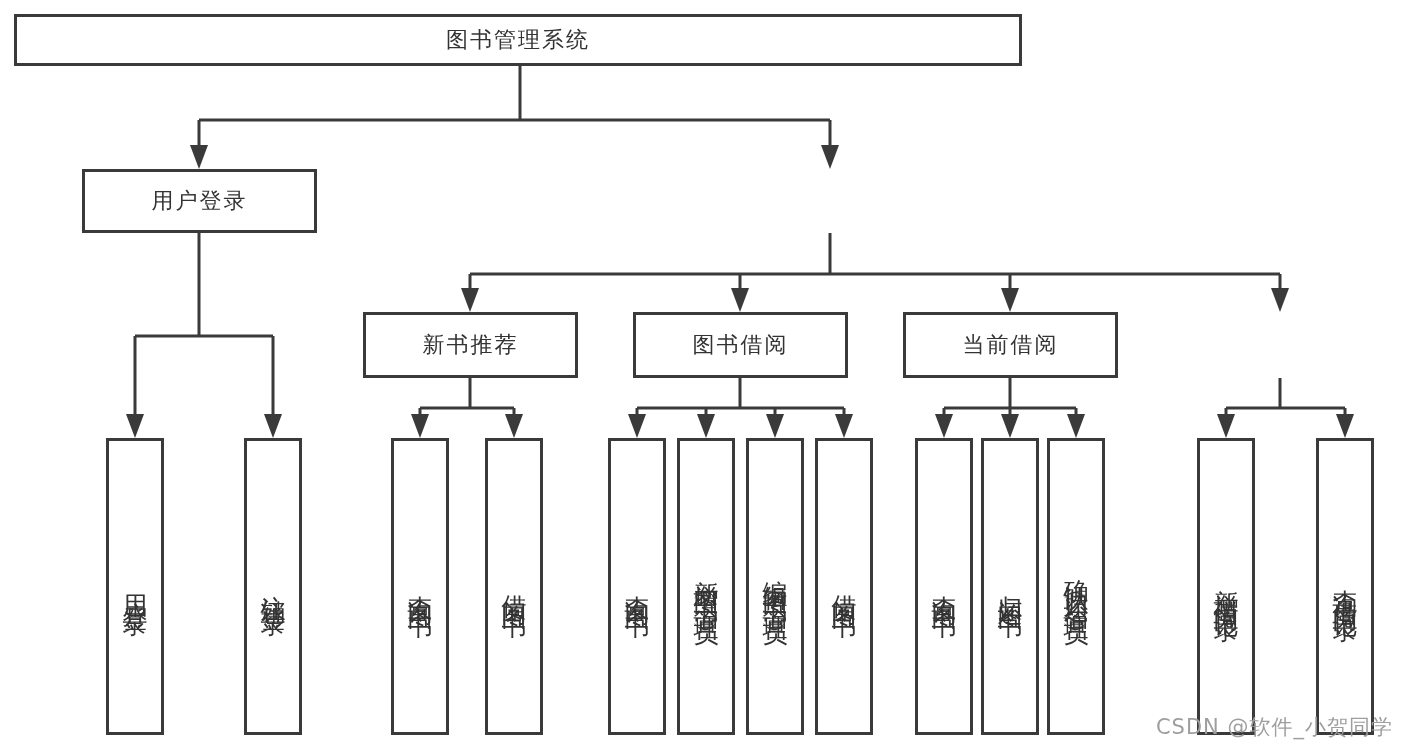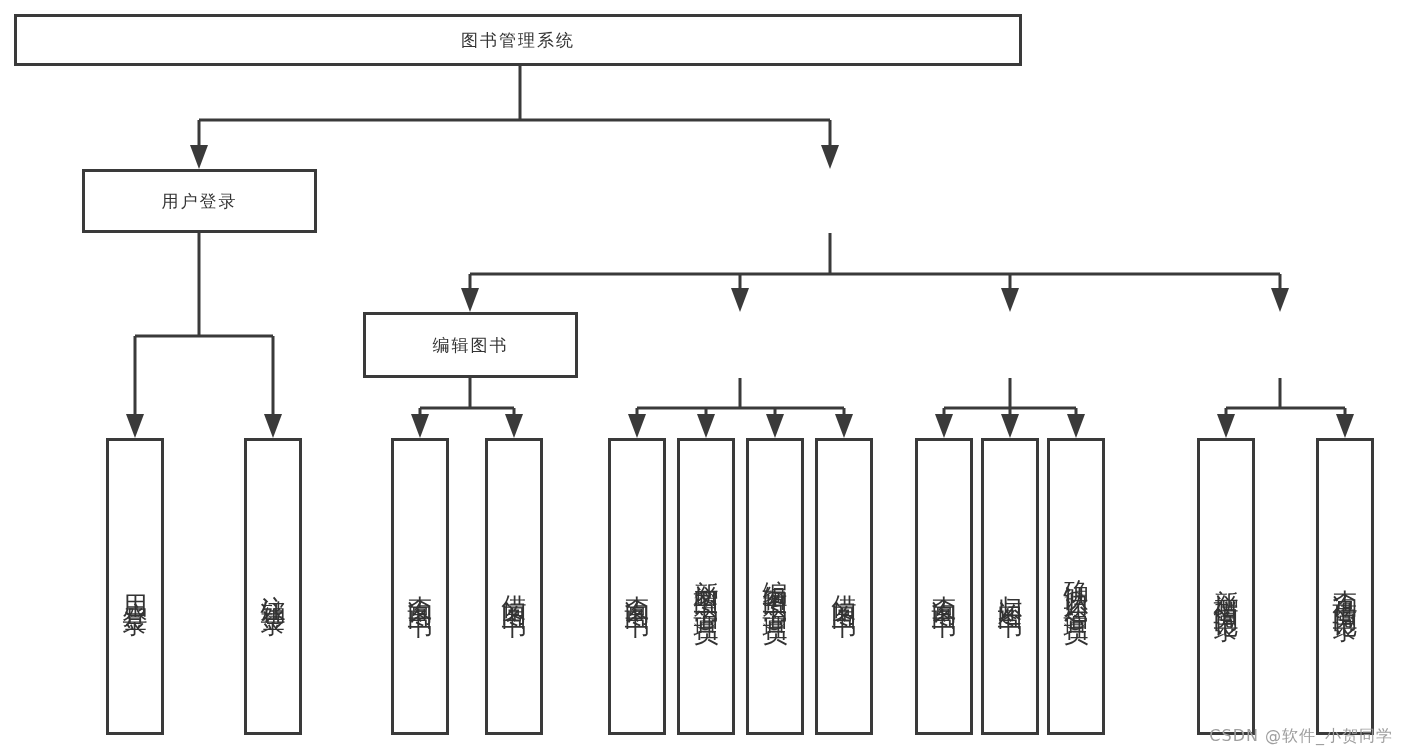--- a/index.html
+++ b/index.html
@@ -8,28 +8,28 @@
     font-family:"DejaVu Sans",sans-serif;overflow:hidden;color:var(--text,#333);
   }
   svg.connectors{position:absolute;left:0;top:0;z-index:1;}
   svg.connectors path{stroke:var(--line,#3a3a3a);stroke-width:3;fill:none;}
   svg.connectors polygon{fill:var(--line,#3a3a3a);stroke:none;}
   .box{
     position:absolute;box-sizing:border-box;z-index:2;
     border:3px solid var(--line,#3a3a3a);background:#fff;
     display:flex;align-items:center;justify-content:center;
   }
-  .h-label{font-size:17px;letter-spacing:2px;white-space:nowrap;}
+  .h-label{font-size:22px;letter-spacing:2px;white-space:nowrap;}
   .leaf .v-label{
     writing-mode:vertical-rl;text-orientation:mixed;
     font-size:25px;line-height:1;letter-spacing:6px;white-space:nowrap;
   }
   .watermark{
-    position:absolute;right:12px;bottom:0;z-index:3;
-    color:var(--watermark,#9e9e9e);font-size:16px;letter-spacing:1px;white-space:nowrap;
+    position:absolute;right:12px;bottom:6px;z-index:3;
+    color:var(--watermark,#9e9e9e);font-size:21px;letter-spacing:1px;white-space:nowrap;
   }
 </style>
 </head>
 <body>
 
 <div class="canvas">
 
   <svg class="connectors" width="1405" height="747" viewBox="0 0 1405 747">
     <g>
       <path d="M520 66 V120 M199 120 H830 M199 120 V147 M830 120 V147"></path>
@@ -75,21 +75,27 @@
 
   <div class="box" style="left:14px;top:14px;width:1008px;height:52px">
     <span class="h-label">图书管理系统</span>
   </div>
 
   <div class="box" style="left:82px;top:169px;width:235px;height:64px">
     <span class="h-label">用户登录</span>
   </div>
 
   <div class="box" style="left:363px;top:312px;width:215px;height:66px">
-    <span class="h-label">编辑图书</span>
+    <span class="h-label">新书推荐</span>
+  </div>
+  <div class="box" style="left:633px;top:312px;width:215px;height:66px">
+    <span class="h-label">图书借阅</span>
+  </div>
+  <div class="box" style="left:903px;top:312px;width:215px;height:66px">
+    <span class="h-label">当前借阅</span>
   </div>
 
   <div class="box leaf" style="left:106px;top:438px;width:58px;height:297px">
     <span class="v-label">用户登录</span>
   </div>
   <div class="box leaf" style="left:244px;top:438px;width:58px;height:297px">
     <span class="v-label">注销登录</span>
   </div>
 
   <div class="box leaf" style="left:391px;top:438px;width:58px;height:297px">

